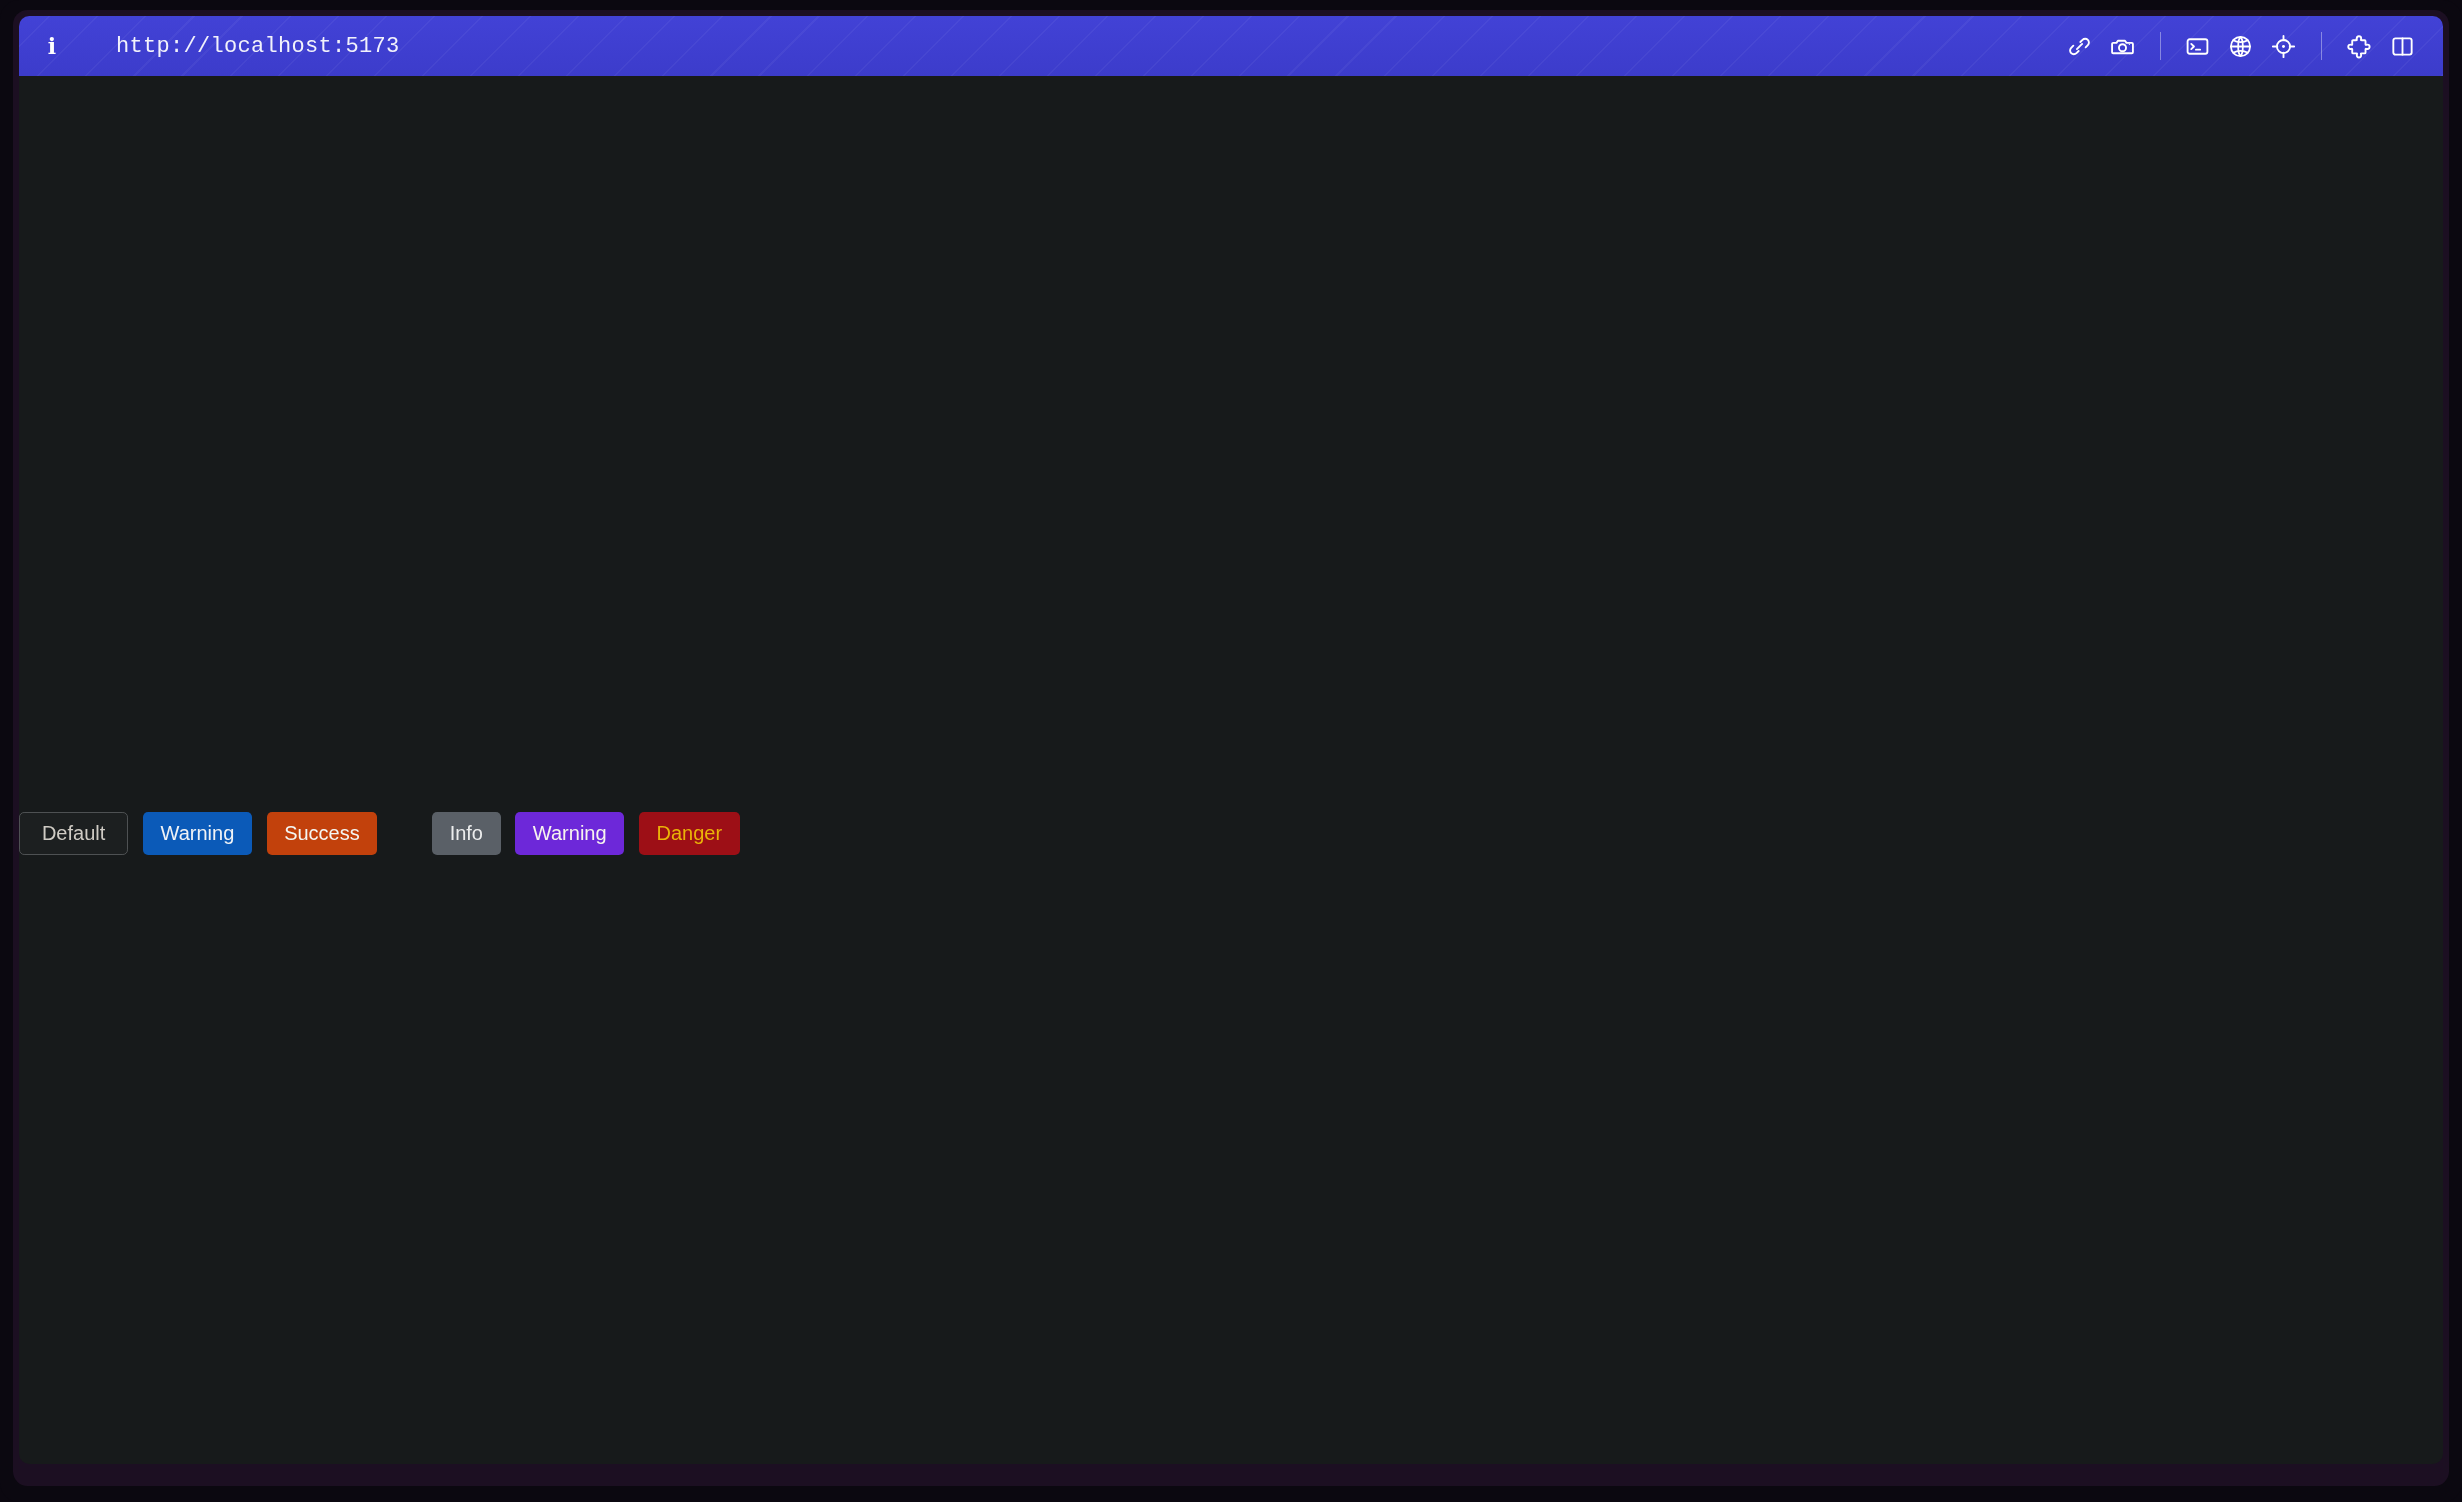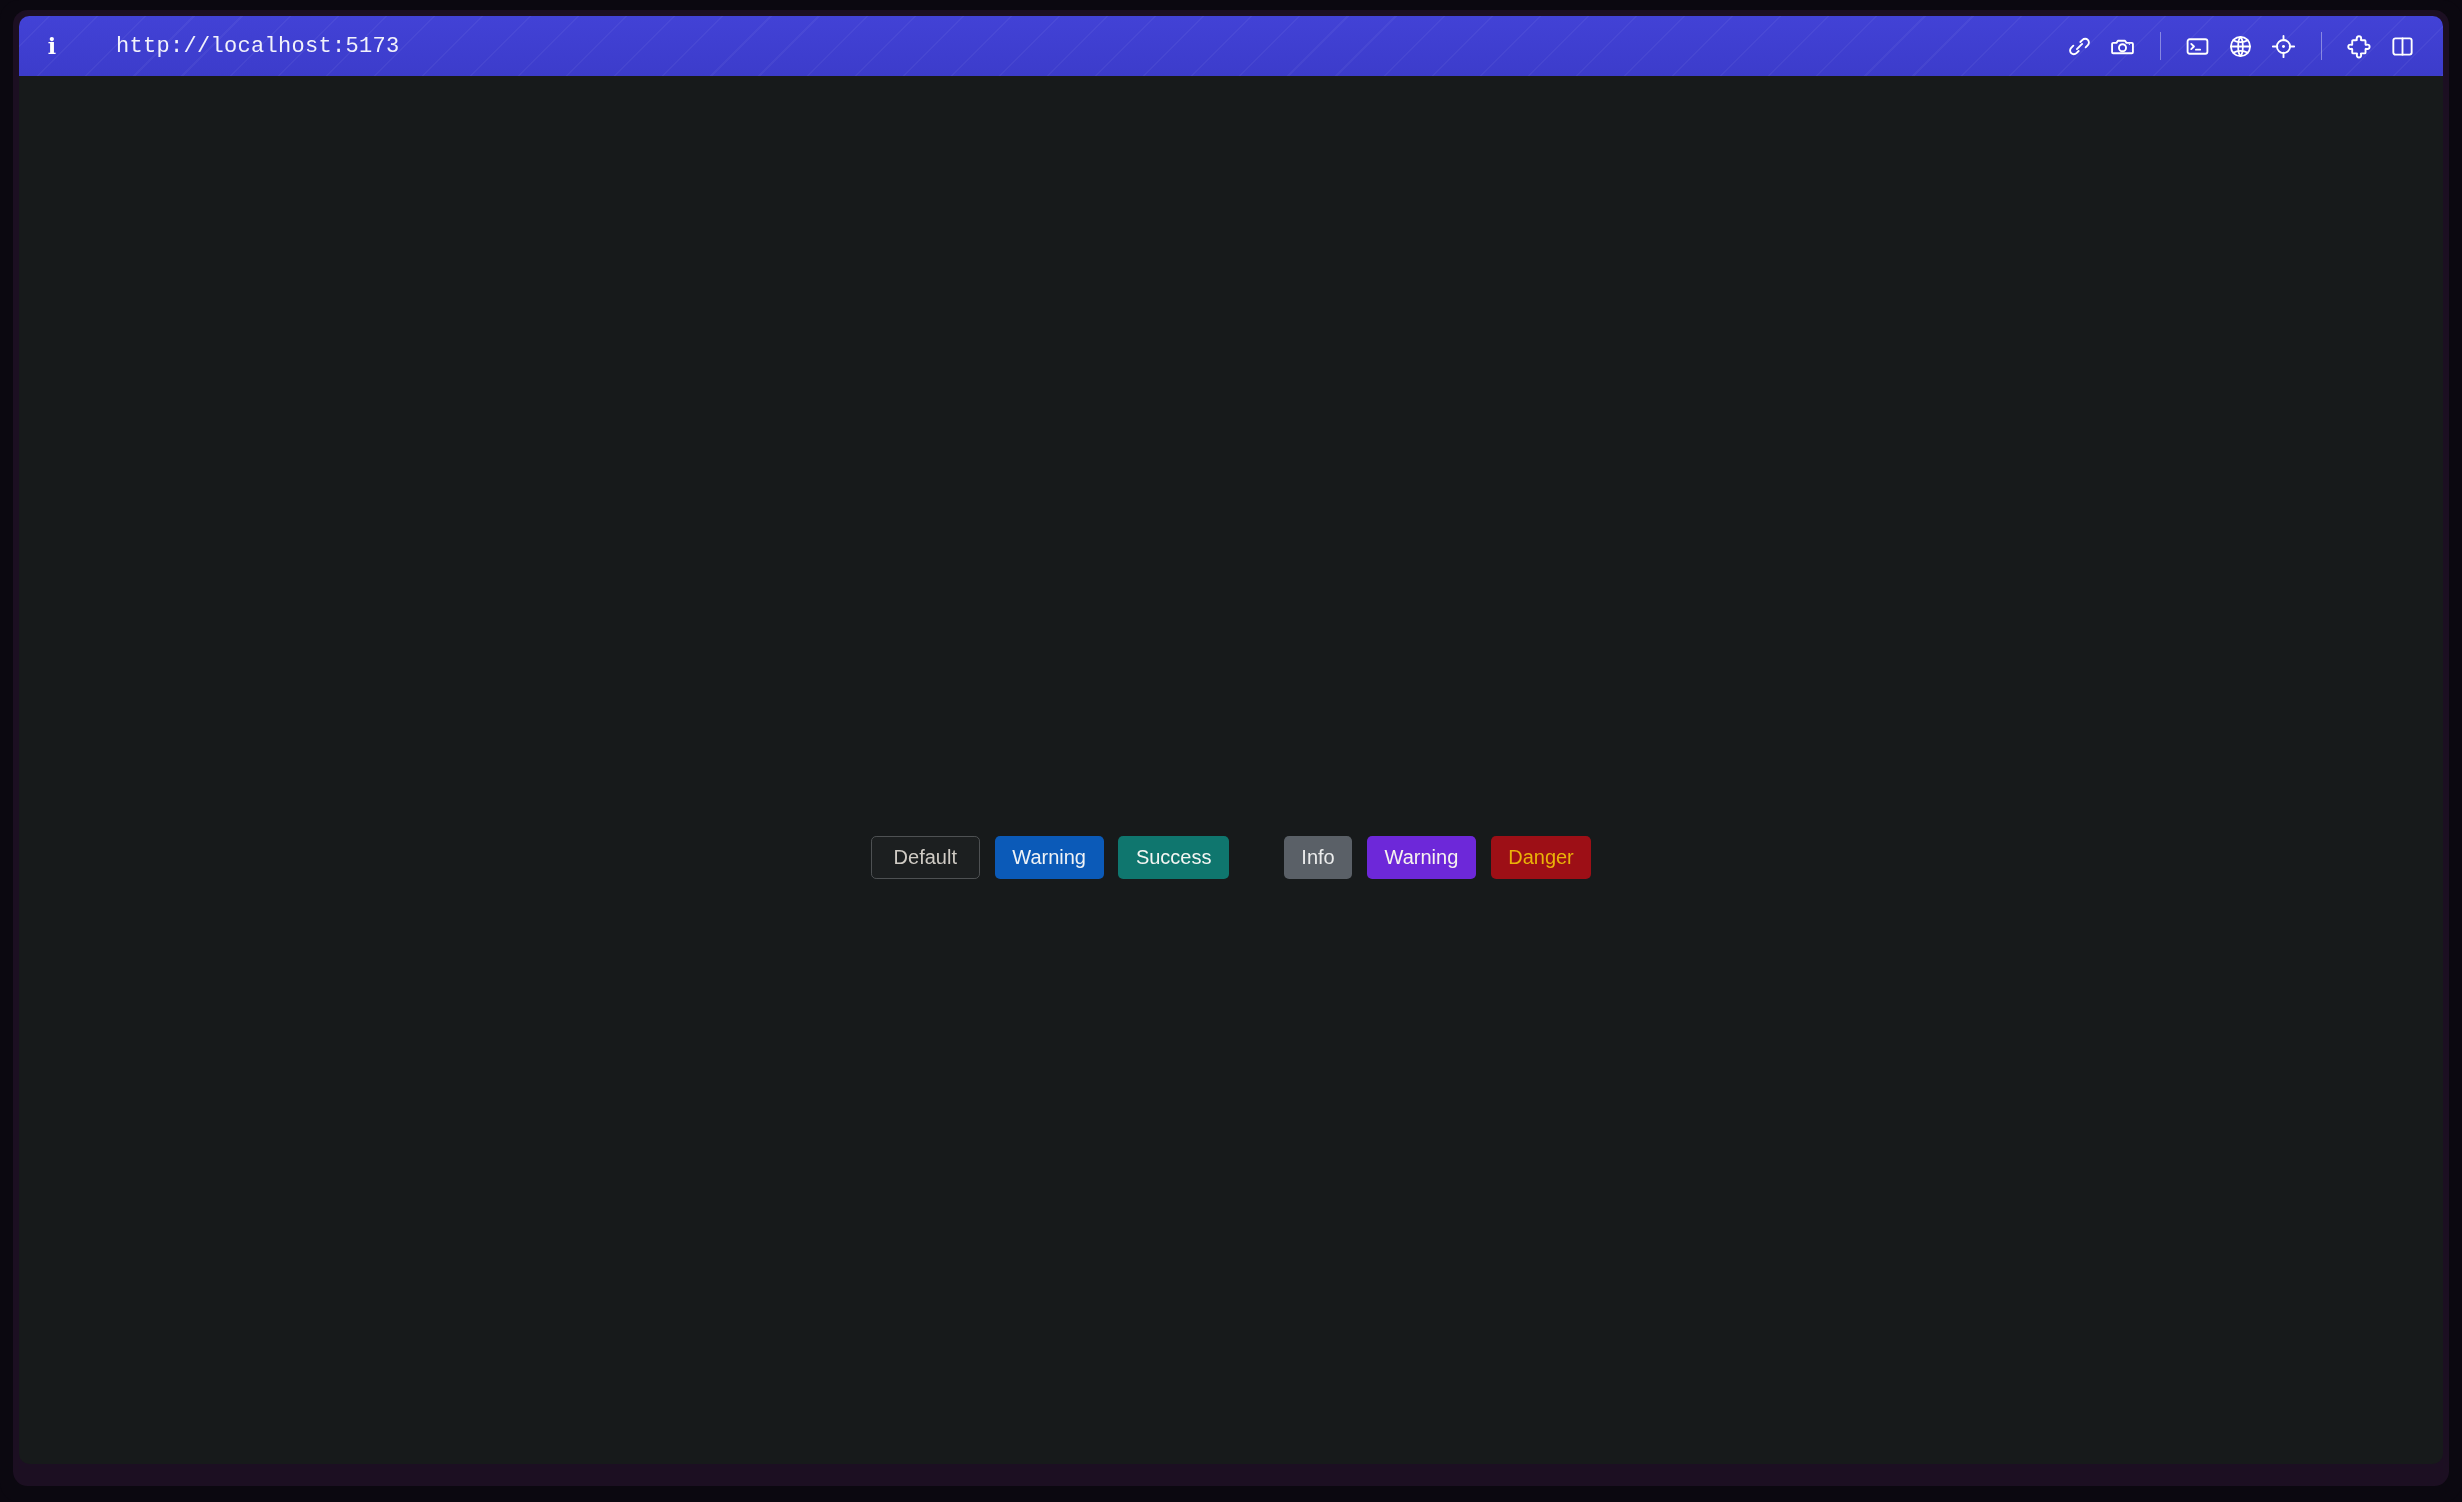--- a/index.html
+++ b/index.html
@@ -107,23 +107,22 @@
     height: calc(100% - 60px);
     background: #171a1b;
     border-radius: 0 0 10.3px 10.3px;
     overflow: hidden;
   }
 
   #button-row {
     position: absolute;
     left: 0;
     right: 0;
-    top: 760px;
-    display: flex;
-    justify-content: center;
+    top: 736px;
+    display: flex;
     align-items: flex-start;
     gap: 14.7px;
     padding-left: 0px;
   }
 
   .demo-btn {
     height: 43px;
     padding: 0 17.6px;
     border: none;
     border-radius: 5.1px;
@@ -138,21 +137,21 @@
     justify-content: center;
   }
 
   .btn-default {
     background: #1c1f20;
     border: 0.7px solid #4e5153;
     color: #cfcbc4;
     padding: 0 22px;
   }
   .btn-primary { background: #0b5ab8; color: #f0f3f6; }
-  .btn-success { background: #0f766e; color: #f4f6f3; }
+  .btn-success { background: #c2410c; color: #f4f6f3; }
   .btn-info    { background: #5a6067; color: #eceded; margin-left: 40px; }
   .btn-warning { background: #6d28d9; color: #f7f4ee; }
   .btn-danger  { background: #9d0f16; color: #eab308; }
 </style>
 </head>
 <body>
 
 <div id="browser-window">
   <div id="window-frame">
 

